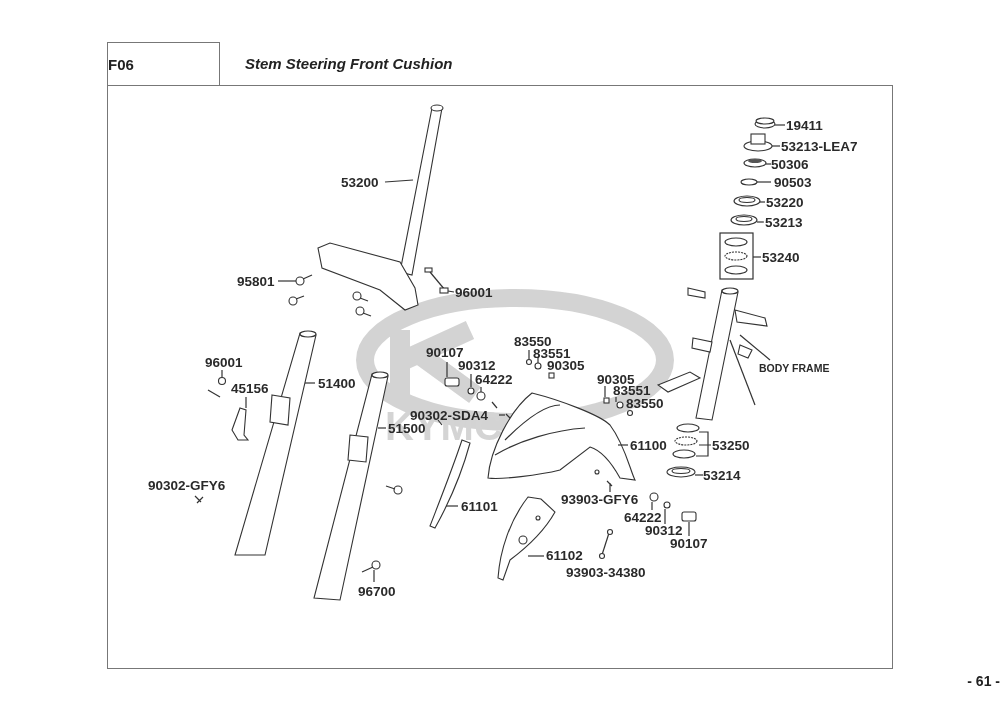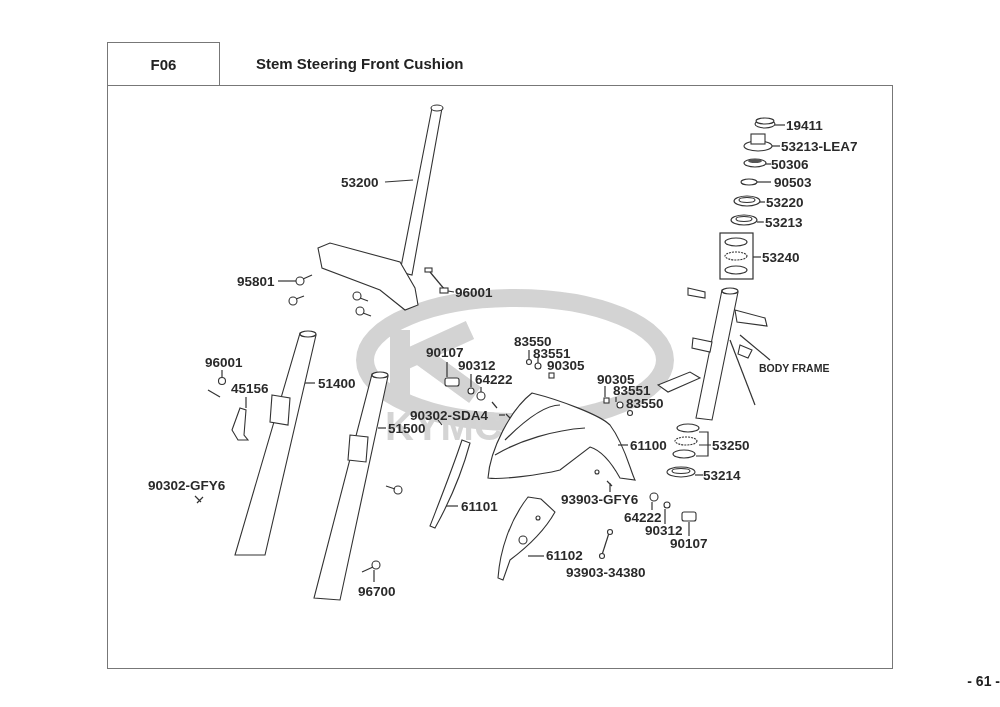--- a/index.html
+++ b/index.html
@@ -1,20 +1,20 @@
 <!DOCTYPE html>
 <html><head>
 <meta charset="utf-8">
 <style>
   html, body { margin:0; padding:0; background:#ffffff; }
   body { width:1000px; height:707px; position:relative; overflow:hidden; font-family:"Liberation Sans", sans-serif; color:#222; }
   .frame { position:absolute; left:107px; top:85px; width:786px; height:584px; border:1.5px solid #777; box-sizing:border-box; }
-  .code-box { position:absolute; left:107px; top:42px; width:113px; height:44px; border:1.5px solid #777; border-bottom:none; box-sizing:border-box; display:flex; align-items:center; justify-content:center; font-weight:bold; font-size:15px; }
+  .code-box { position:absolute; left:107px; top:42px; width:113px; height:44px; border:1.5px solid #777; border-bottom:none; box-sizing:border-box; display:flex; align-items:center; justify-content:flex-start; font-weight:bold; font-size:15px; }
   .title-line { position:absolute; left:219px; top:85px; width:674px; height:0; border-top:1.5px solid #777; }
-  .title { position:absolute; left:256px; top:55px; font-weight:bold; font-size:15px; }
+  .title { position:absolute; left:245px; top:55px; font-weight:bold; font-size:15px;font-style:italic; }
   .page-num { position:absolute; left:0; width:1000px; top:673px; text-align:right; font-weight:bold; font-size:14px; }
   svg.diagram { position:absolute; left:0; top:0; }
   .lbl { font-family:"Liberation Sans", sans-serif; font-weight:bold; font-size:13.5px; fill:#2a2a2a; }
   .lbl-small { font-family:"Liberation Sans", sans-serif; font-weight:bold; font-size:10.5px; fill:#2a2a2a; }
   .part { fill:#fff; stroke:#333; stroke-width:1.1; }
   .leader { stroke:#333; stroke-width:1.2; fill:none; }
 </style>
 </head>
 <body>
 

